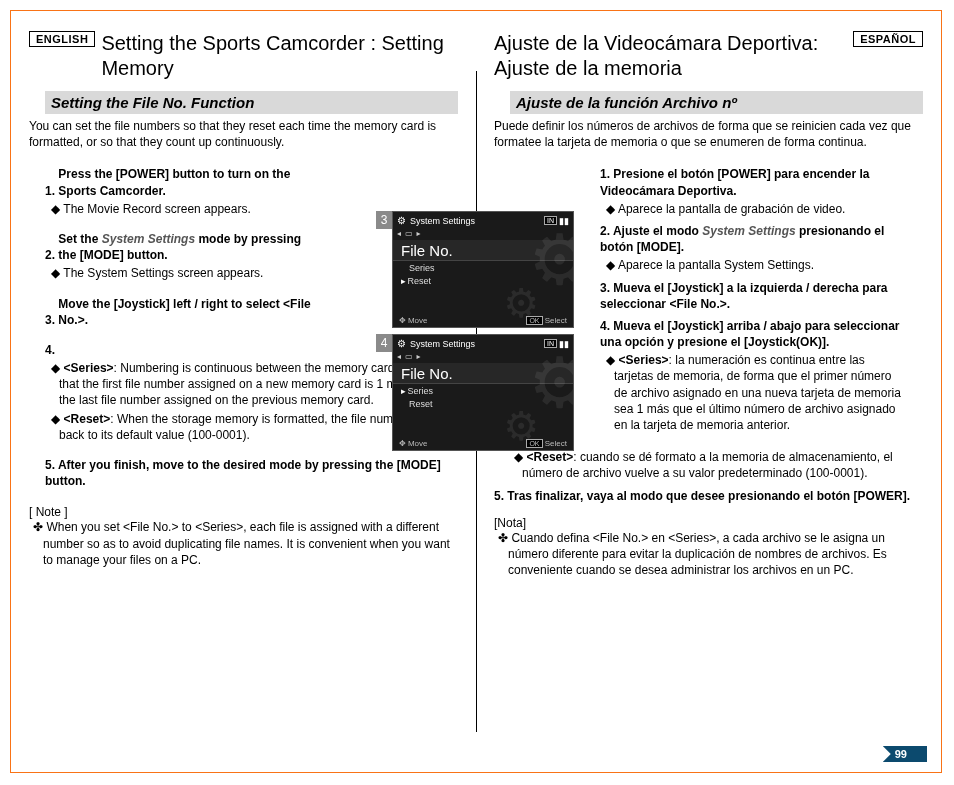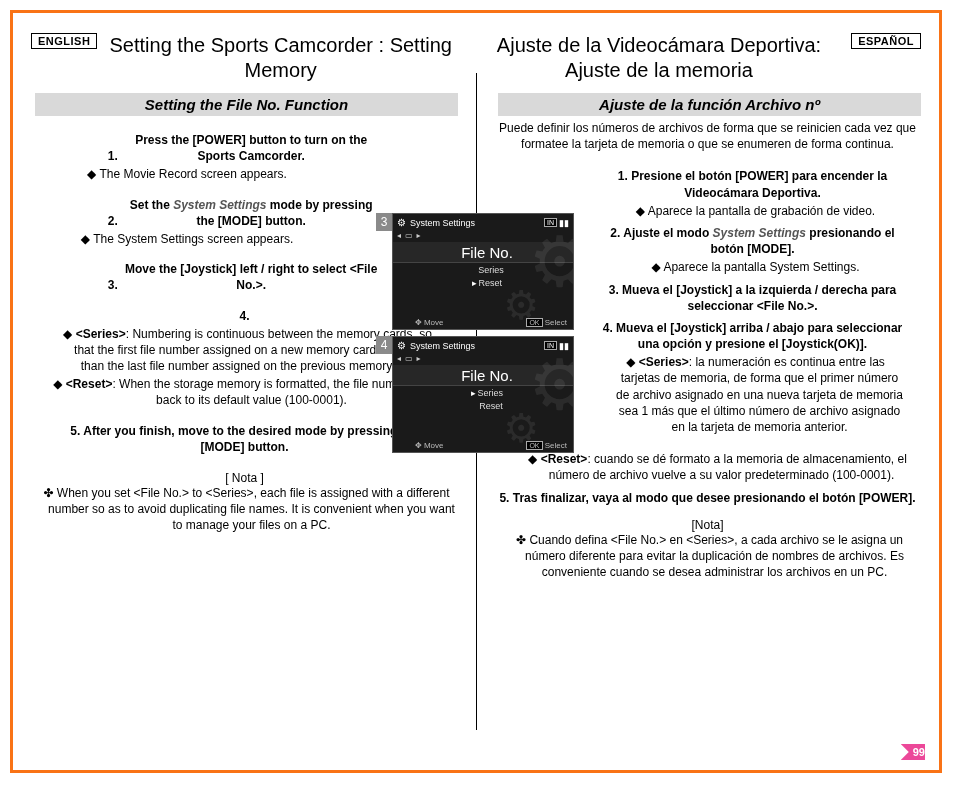--- a/index.html
+++ b/index.html
@@ -6,27 +6,26 @@
     margin: 0;
     padding: 0;
     font-family: Arial, Helvetica, sans-serif;
     background: #fff;
     width: 954px;
     height: 785px;
     overflow: hidden;
     color: #000;
   }
   .page {
-    border: 3px solid #f97316;
+    border: 1px solid #f97316;
     margin: 10px;
     width: 932px;
     height: 763px;
     position: relative;
     box-sizing: border-box;
-    text-align: center;
   }
   .cols {
     display: flex;
     height: 100%;
   }
   .col {
     width: 50%;
     box-sizing: border-box;
     padding: 20px 18px 10px 18px;
     position: relative;
@@ -58,21 +57,21 @@
     font-weight: normal;
     line-height: 1.25;
     margin: 0;
   }
   .subhead {
     background: #d9d9d9;
     font-weight: bold;
     font-style: italic;
     font-size: 15px;
     padding: 3px 6px;
-    margin: 10px 0 4px 4px;
+    margin: 10px 0 4px 16px;
   }
   .intro {
     font-size: 12px;
     line-height: 1.35;
     margin: 0 0 10px 0;
   }
   ol.steps {
     list-style: none;
     padding: 0;
     margin: 16px;
@@ -103,25 +102,25 @@
     padding-left: 14px;
     text-indent: -10px;
   }
   .note-body::before { content: "✤ "; }
   .left-narrow { width: 260px; }
   .es-narrow { padding-left: 90px; }
   .pg-badge {
     position: absolute;
     right: 14px;
     bottom: 10px;
-    background: #ec4899;
+    background: #0c4a6e;
     color: #fff;
     font-size: 11px;
     font-weight: bold;
-    padding: 2px 0 2px 12px;
+    padding: 2px 20px 2px 12px;
     clip-path: polygon(8px 50%, 0 0, 100% 0, 100% 100%, 0 100%);
   }
 
   
   .shots {
     position: absolute;
     left: 50%;
     transform: translateX(-50%);
     top: 200px;
     width: 200px;
@@ -178,21 +177,21 @@
   .opt {
     color: #ddd;
     font-size: 9px;
     padding: 2px 0 1px 8px;
   }
   .opt.sel::before { content: "▸"; margin-right: 2px; color: #fff; }
   .opt:not(.sel) { padding-left: 16px; }
   .shot-foot {
     position: absolute;
     bottom: 2px;
-    left: 16px; right: 0;
+    left: 0; right: 0;
     display: flex;
     justify-content: space-between;
     padding: 0 6px;
     font-size: 8px;
     color: #bbb;
   }
   .bg-gear {
     position: absolute;
     right: -18px;
     top: 24px;
@@ -214,20 +213,21 @@
 
 <div class="page">
   <div class="cols">
 
     <div class="col">
       <div class="header-row">
         <span class="lang-badge">ENGLISH</span>
         <h1 class="title">Setting the Sports Camcorder : Setting Memory</h1>
       </div>
       <div class="subhead">Setting the File No. Function</div>
+      <p class="intro">You can set the file numbers so that they reset each time the memory card is formatted, or so that they count up continuously.</p>
 
       <ol class="steps">
         <li>
           <span class="step-title left-narrow" style="display:inline-block">Press the [POWER] button to turn on the Sports Camcorder.</span>
           <span class="sub left-narrow" style="display:block;width:260px">The Movie Record screen appears.</span>
         </li>
         <li>
           <span class="step-title" style="display:inline-block;width:260px"><span>Set the </span><i style="color:#555">System Settings</i><span> mode by pressing the [MODE] button.</span></span>
           <span class="sub" style="width:260px">The System Settings screen appears.</span>
         </li>
@@ -236,21 +236,21 @@
         </li>
         <li>
           <span class="sub"><b>&lt;Series&gt;</b><span>: Numbering is continuous between the memory cards, so that the first file number assigned on a new memory card is 1 more than the last file number assigned on the previous memory card.</span></span>
           <span class="sub"><b>&lt;Reset&gt;</b><span>: When the storage memory is formatted, the file number goes back to its default value (100-0001).</span></span>
         </li>
         <li>
           <span class="step-title">After you finish, move to the desired mode by pressing the [MODE] button.</span>
         </li>
       </ol>
 
-      <div class="note-head">[ Nota ]</div>
+      <div class="note-head">[ Note ]</div>
       <div class="note-body">When you set &lt;File No.&gt; to &lt;Series&gt;, each file is assigned with a different number so as to avoid duplicating file names. It is convenient when you want to manage your files on a PC.</div>
     </div>
 
     <div class="col es">
       <div class="header-row right">
         <h1 class="title" style="max-width:330px">Ajuste de la Videocámara Deportiva: Ajuste de la memoria</h1>
         <span class="lang-badge">ESPAÑOL</span>
       </div>
       <div class="subhead">Ajuste de la función Archivo nº</div>
       <p class="intro">Puede definir los números de archivos de forma que se reinicien cada vez que formatee la tarjeta de memoria o que se enumeren de forma continua.</p>

